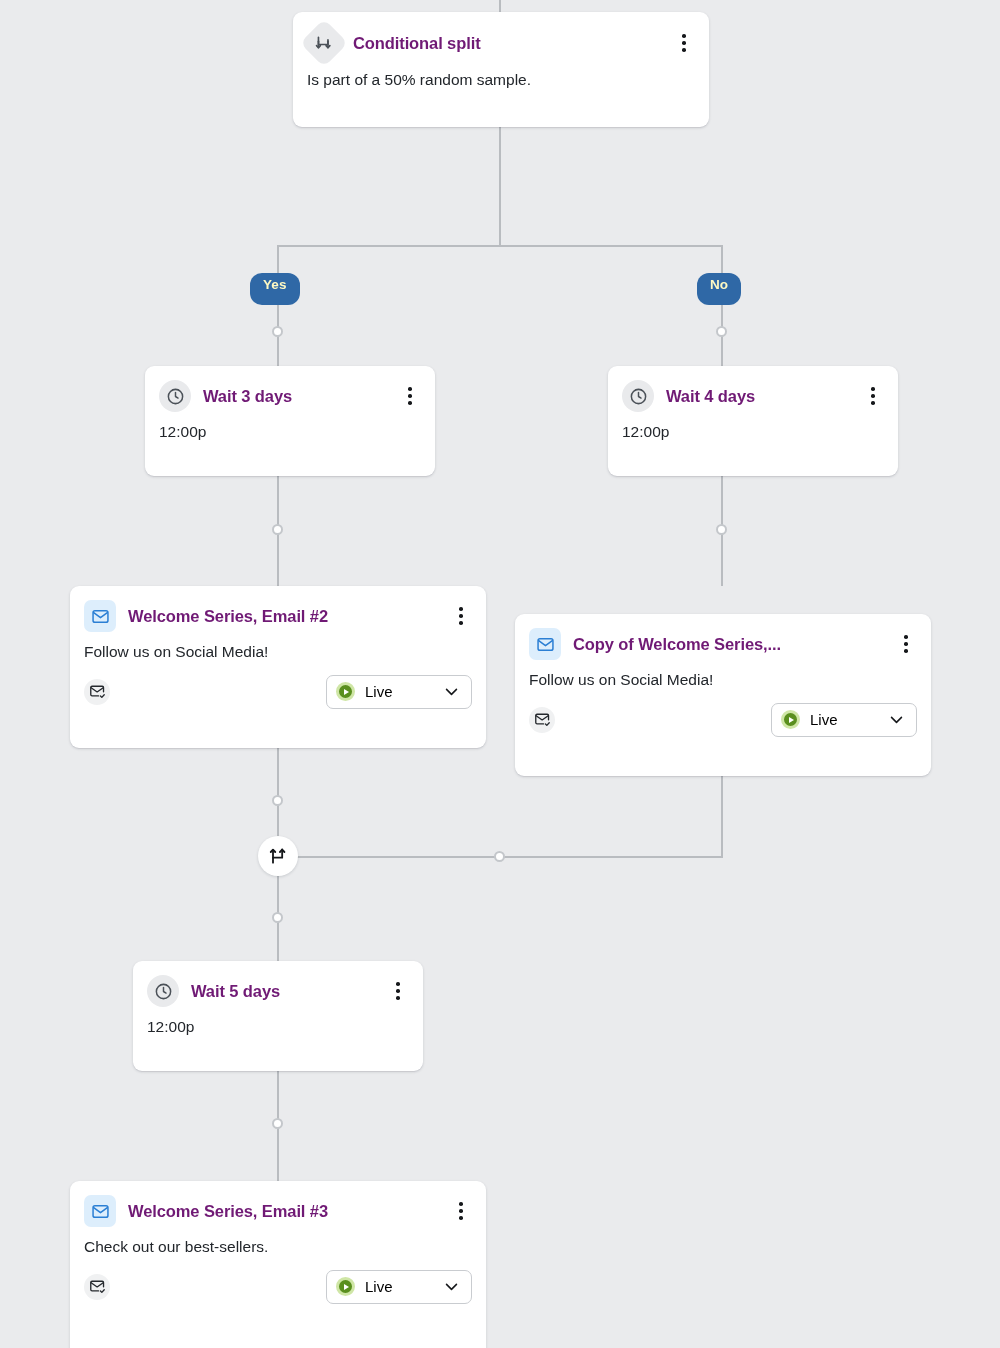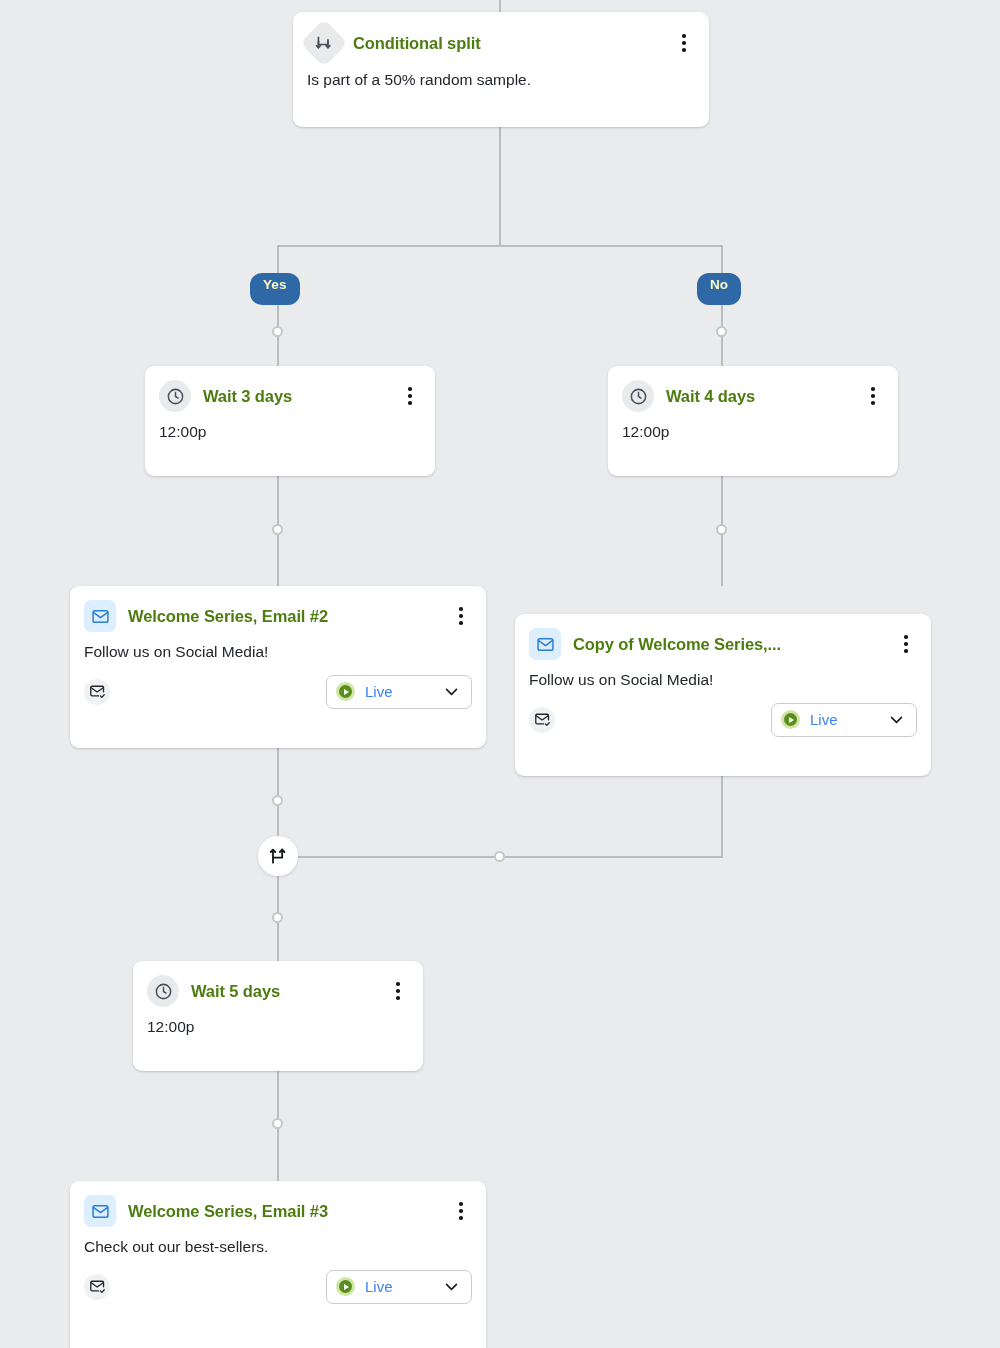--- a/index.html
+++ b/index.html
@@ -66,21 +66,21 @@
   .card-head {
     display: flex;
     align-items: center;
     padding: 14px 14px 0 14px;
     position: relative;
   }
 
   .card-title {
     font-size: 16.5px;
     font-weight: 700;
-    color: #4d7c0f;
+    color: #701a75;
     letter-spacing: -.1px;
     white-space: nowrap;
     overflow: hidden;
     text-overflow: ellipsis;
     flex: 1;
     margin-left: 12px;
   }
 
   .card-body {
     padding: 10px 14px 0 14px;
@@ -166,21 +166,21 @@
     height: 34px;
     padding: 0 11px 0 9px;
     border: 1px solid #c9ccd0;
     border-radius: 7px;
     background: #ffffff;
     cursor: pointer;
     min-width: 146px;
   }
   .status-label {
     font-size: 15px;
-    color: #3b82f6;
+    color: #000000;
     flex: 1;
   }
 
   .play-dot {
     width: 19px; height: 19px;
     flex: 0 0 19px;
     border-radius: 50%;
     background: #5a8f1e;
     border: 3px solid #cfe6a6;
     display: flex;

